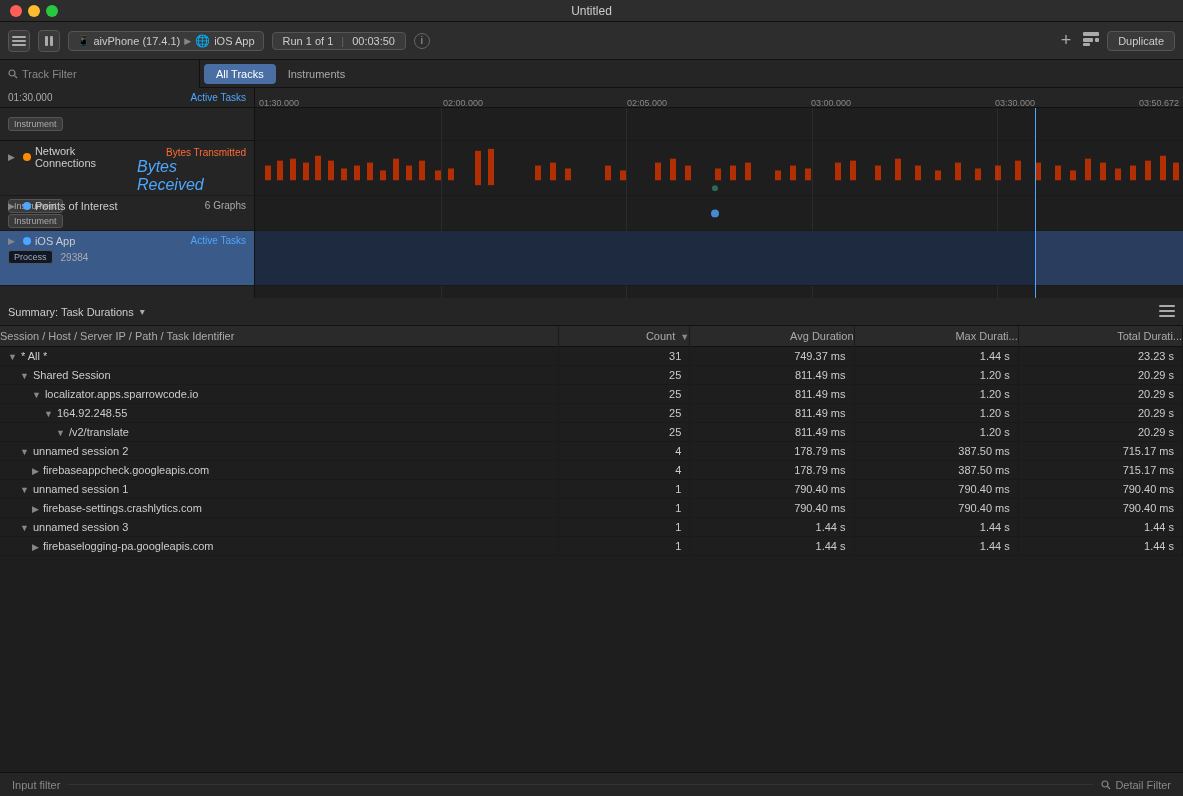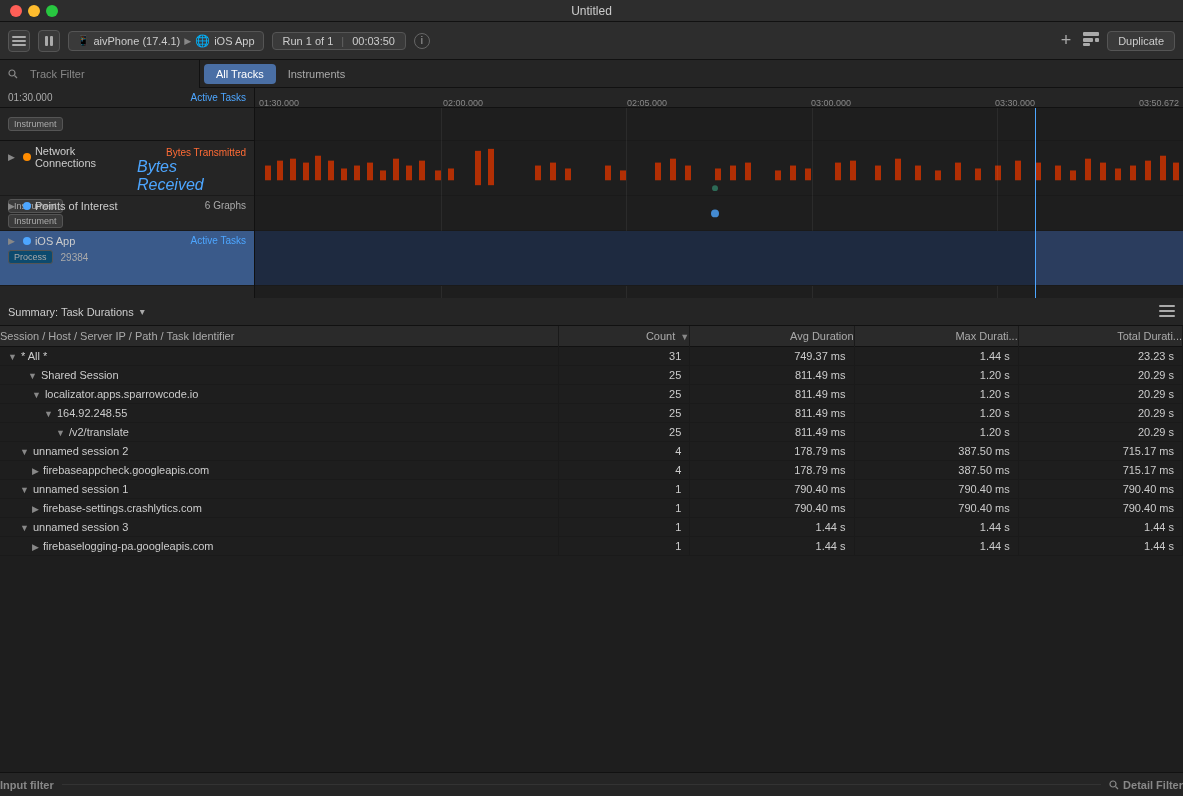--- a/index.html
+++ b/index.html
@@ -159,21 +159,21 @@
       border-bottom: 1px solid #111;
     }
     .search-filter {
       width: 200px;
       height: 28px;
       background: #252525;
       border-right: 1px solid #111;
       display: flex;
       align-items: center;
       padding: 0 8px;
-      gap: 12px;
+      gap: 4px;
       color: #888;
       font-size: 11px;
       cursor: pointer;
     }
     .tab-section {
       display: flex;
       align-items: center;
       padding: 0 4px;
     }
     .tab {
@@ -244,21 +244,21 @@
     .track-6graphs {
       font-size: 10px;
       color: #aaa;
     }
     .track-item-ios {
       background: #3a5a8a;
       border-bottom: 1px solid #1a1a1a;
       padding: 4px 8px;
     }
     .process-tag {
-      background: #0c4a6e;
+      background: #0f172a;
       border: 1px solid #555;
       border-radius: 3px;
       padding: 1px 5px;
       font-size: 9px;
       color: #aaa;
       display: inline-block;
     }
     .track-num {
       font-size: 10px;
       color: #aaa;
@@ -362,23 +362,22 @@
       margin-left: 2px;
     }
 
     
     .bottom-bar {
       height: 24px;
       background: #252525;
       border-top: 1px solid #111;
       display: flex;
       align-items: center;
-      padding: 0 0;
+      padding: 0 12px;
       gap: 8px;
-      font-weight: bold;
     }
     .bottom-filter-label {
       font-size: 11px;
       color: #888;
       cursor: pointer;
     }
     .bottom-detail-filter {
       display: flex;
       align-items: center;
       gap: 4px;
@@ -666,21 +665,21 @@
         </thead>
         <tbody id="table-body">
         <tr>
               <td style="padding-left: 8px;"><span class="expand-arrow" style="color: rgb(136, 136, 136); font-size: 9px; margin-right: 4px;">▼</span>* All *</td>
               <td class="align-right">31</td>
               <td class="align-right">749.37 ms</td>
               <td class="align-right">1.44 s</td>
               <td class="align-right">23.23 s</td>
             </tr>
             <tr>
-              <td style="padding-left: 28px;"><span class="expand-arrow" style="color: rgb(136, 136, 136); font-size: 9px; margin-right: 4px;">▼</span>Shared Session</td>
+              <td style="padding-left: 20px;"><span class="expand-arrow" style="color: rgb(136, 136, 136); font-size: 9px; margin-right: 4px;">▼</span>Shared Session</td>
               <td class="align-right">25</td>
               <td class="align-right">811.49 ms</td>
               <td class="align-right">1.20 s</td>
               <td class="align-right">20.29 s</td>
             </tr>
             <tr>
               <td style="padding-left: 32px; margin-top: 26px;"><span class="expand-arrow" style="color: rgb(136, 136, 136); font-size: 9px; margin-right: 4px;">▼</span>localizator.apps.sparrowcode.io</td>
               <td class="align-right">25</td>
               <td class="align-right">811.49 ms</td>
               <td class="align-right">1.20 s</td>

